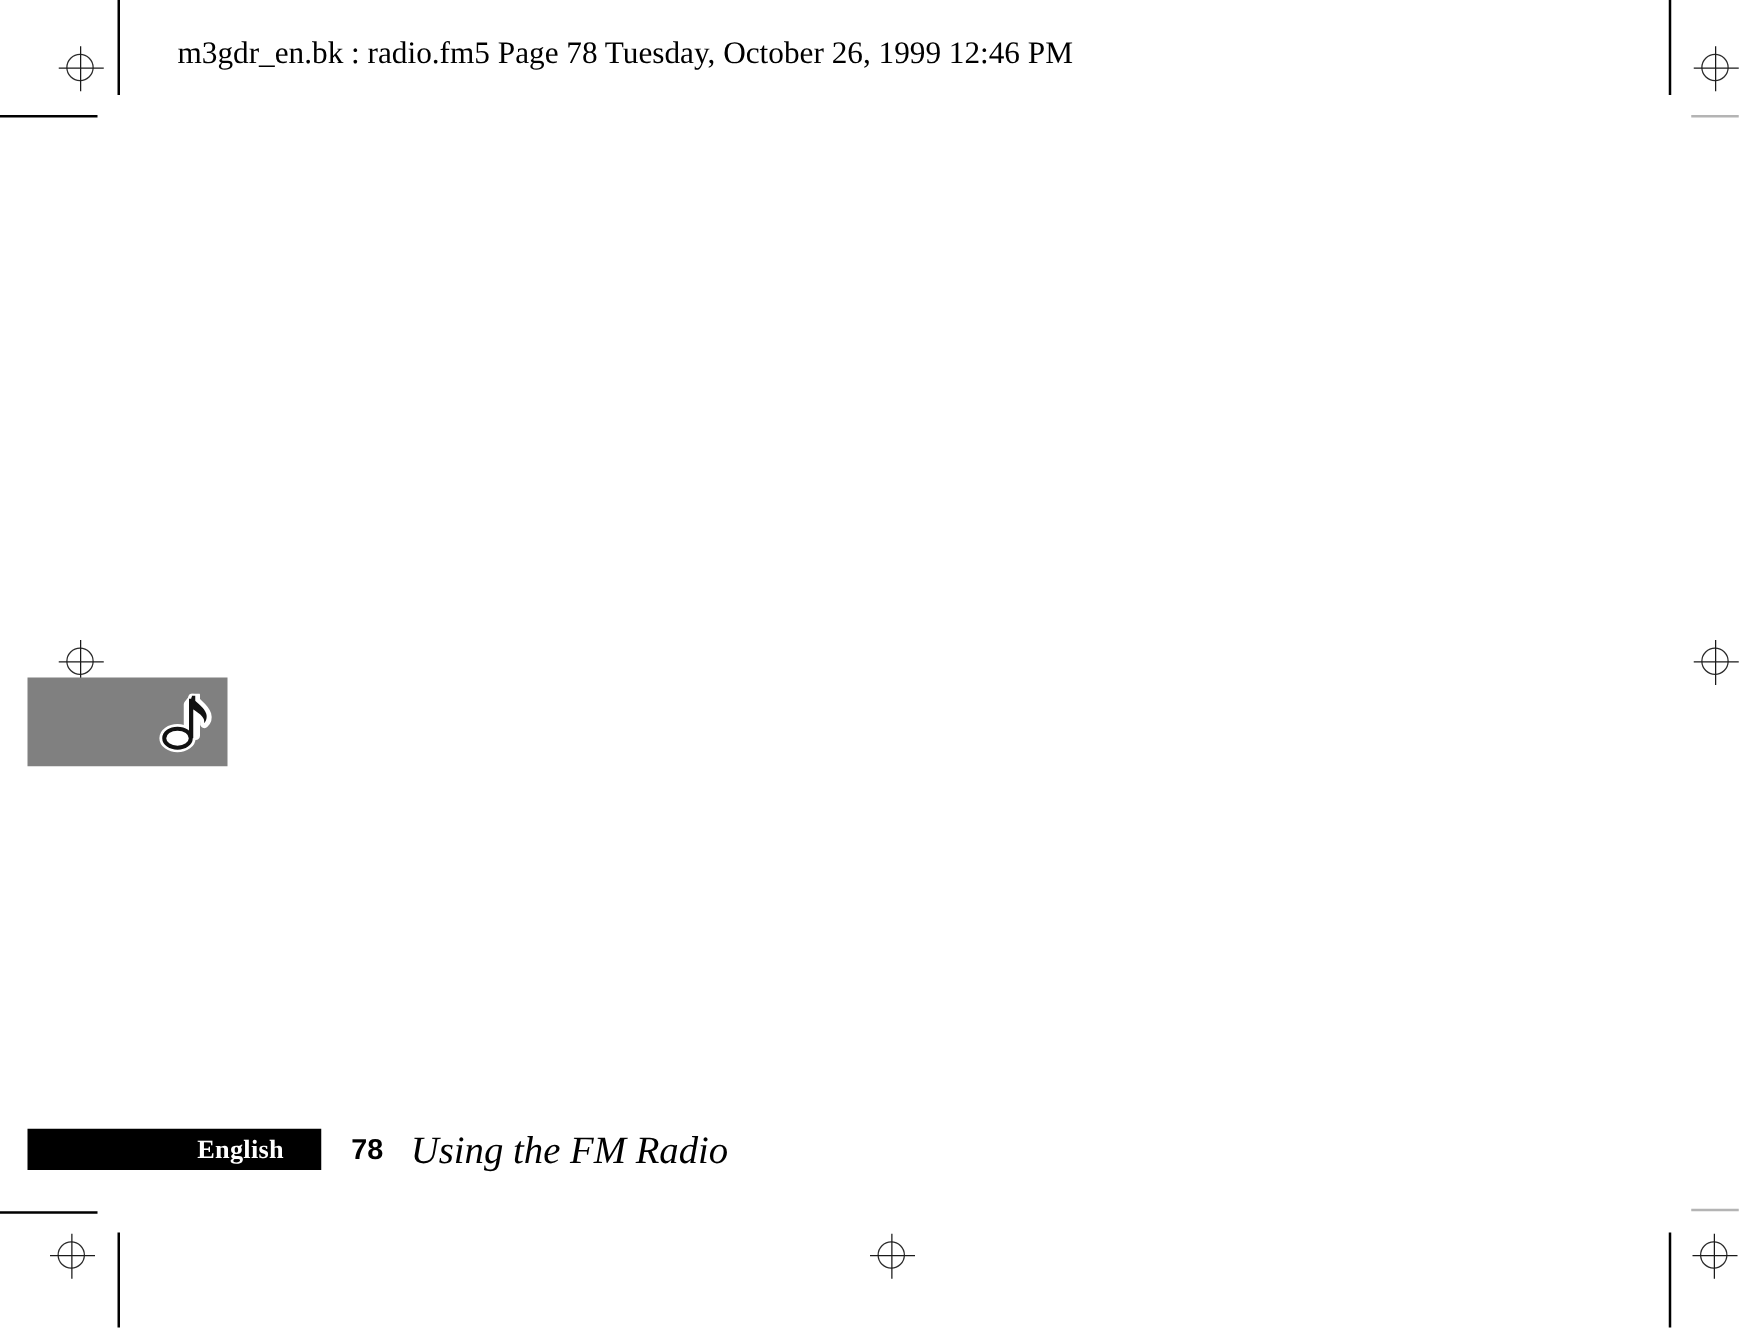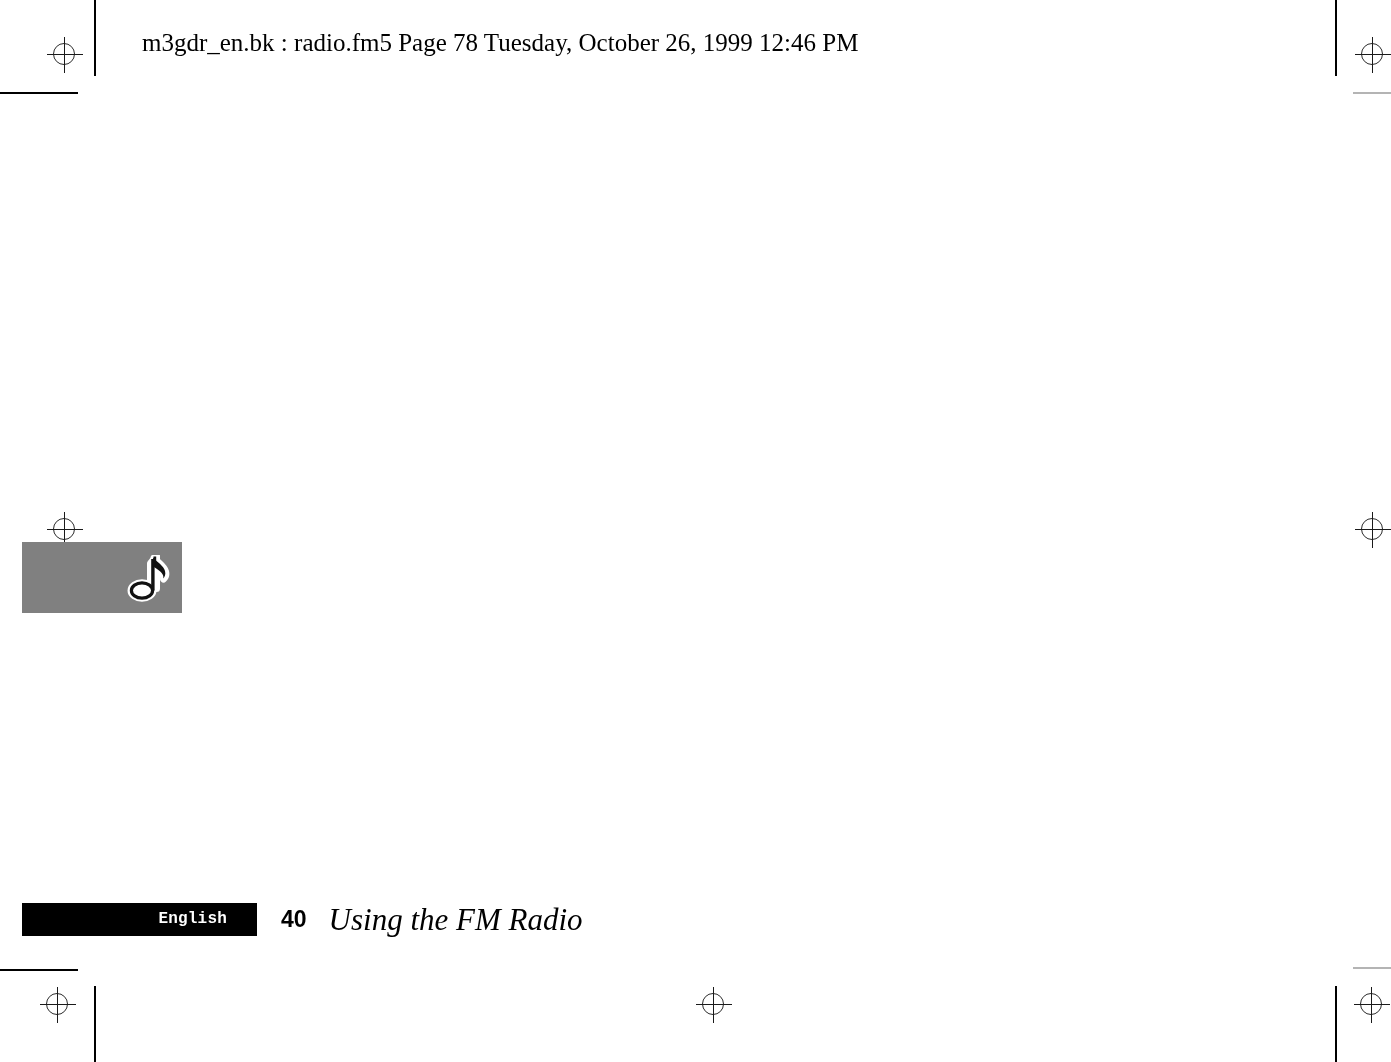--- a/index.html
+++ b/index.html
@@ -115,23 +115,23 @@
     height: 33px;
     background: #000000;
     display: flex;
     align-items: center;
     justify-content: flex-end;
     box-sizing: border-box;
     padding-right: 30px;
   }
   .lang-bar .lang-label {
     color: #ffffff;
-    font-family: Liberation Mono, monospace;
+    font-family: Liberation Serif, serif;
     font-weight: bold;
-    font-size: 16px;
+    font-size: 21px;
     line-height: 21px;
     letter-spacing: 0.2px;
     text-align: right;
   }
   .footer-meta {
     display: flex;
     align-items: center;
     padding-left: 24px;
   }
   .page-num {
@@ -223,18 +223,18 @@
         </g>
       </svg>
     </div>
   </div>
 
   <div class="footer">
     <div class="lang-bar">
       <span class="lang-label">English</span>
     </div>
     <div class="footer-meta">
-      <span class="page-num">40</span>
+      <span class="page-num">78</span>
       <span class="section-title">Using the FM Radio</span>
     </div>
   </div>
 
 </div>
 
 </body></html>

